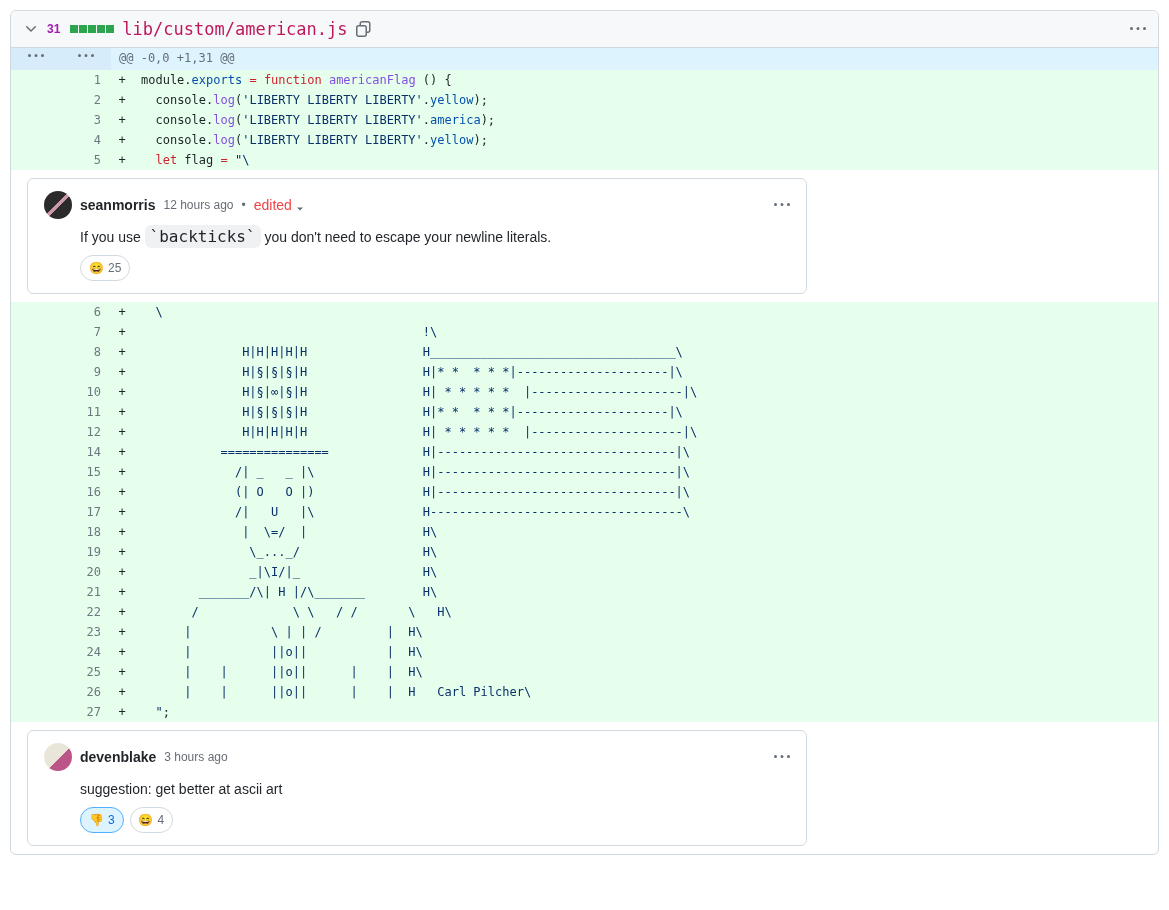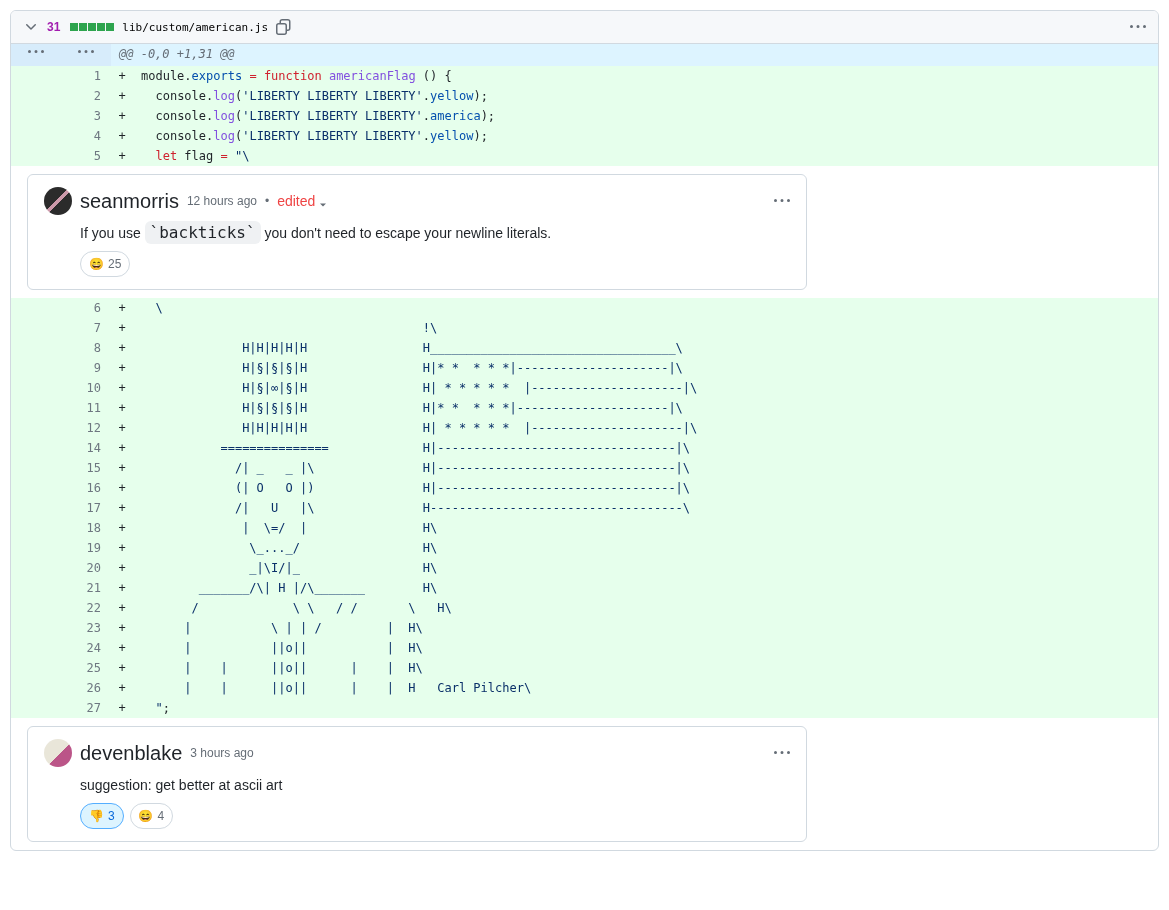--- a/index.html
+++ b/index.html
@@ -37,42 +37,41 @@
   display: inline-flex;
   gap: 1px;
   margin-left: 2px;
 }
 .diffstat span {
   width: 8px; height: 8px;
   background: #2da44e;
   display: inline-block;
 }
 .file-path {
-  color: #000000;
-  font-size: 11px;
+  color: #be185d;
+  font-size: 17px;
   font-family: ui-monospace, SFMono-Regular, Menlo, monospace;
 }
 .copy-icon, .kebab-icon {
   width: 16px; height: 16px;
   fill: #656d76;
   cursor: pointer;
 }
 .spacer { flex: 1; }
 .diff-table {
   width: 100%;
   border-collapse: collapse;
   font-family: ui-monospace, SFMono-Regular, Menlo, monospace;
   font-size: 12px;
   line-height: 20px;
   tab-size: 8;
 }
 .hunk-header td {
   background: #ddf4ff;
   color: #656d76;
-  font-style: italic;
 }
 .hunk-header .expand-cell {
   background: #d7ecfb;
   text-align: center;
   vertical-align: middle;
 }
 .expand-cell svg { width: 16px; height: 16px; fill: #656d76; }
 .line-num {
   width: 50px;
   min-width: 50px;
@@ -128,23 +127,23 @@
 .avatar {
   width: 28px; height: 28px;
   border-radius: 50%;
   flex-shrink: 0;
   background: linear-gradient(135deg, #888, #ccc);
   display: inline-block;
 }
 .avatar.sean { background: linear-gradient(135deg,#2b2b2b 0%,#2b2b2b 45%,#c9a 45%,#c9a 55%,#2b2b2b 55%); }
 .avatar.deven { background: linear-gradient(135deg,#e9e6d9 0%, #e9e6d9 55%, #b58 55%, #b58 100%); }
 .comment-author {
-  font-weight: 400;
+  font-weight: 700;
   color: #1f2328;
-  font-size: 20px;
+  font-size: 14px;
 }
 .comment-time {
   color: #656d76;
   font-size: 12px;
 }
 .edited {
   color:#ef4444;
   font-size:14px;
   display:inline-flex;
   align-items:flex-end;

